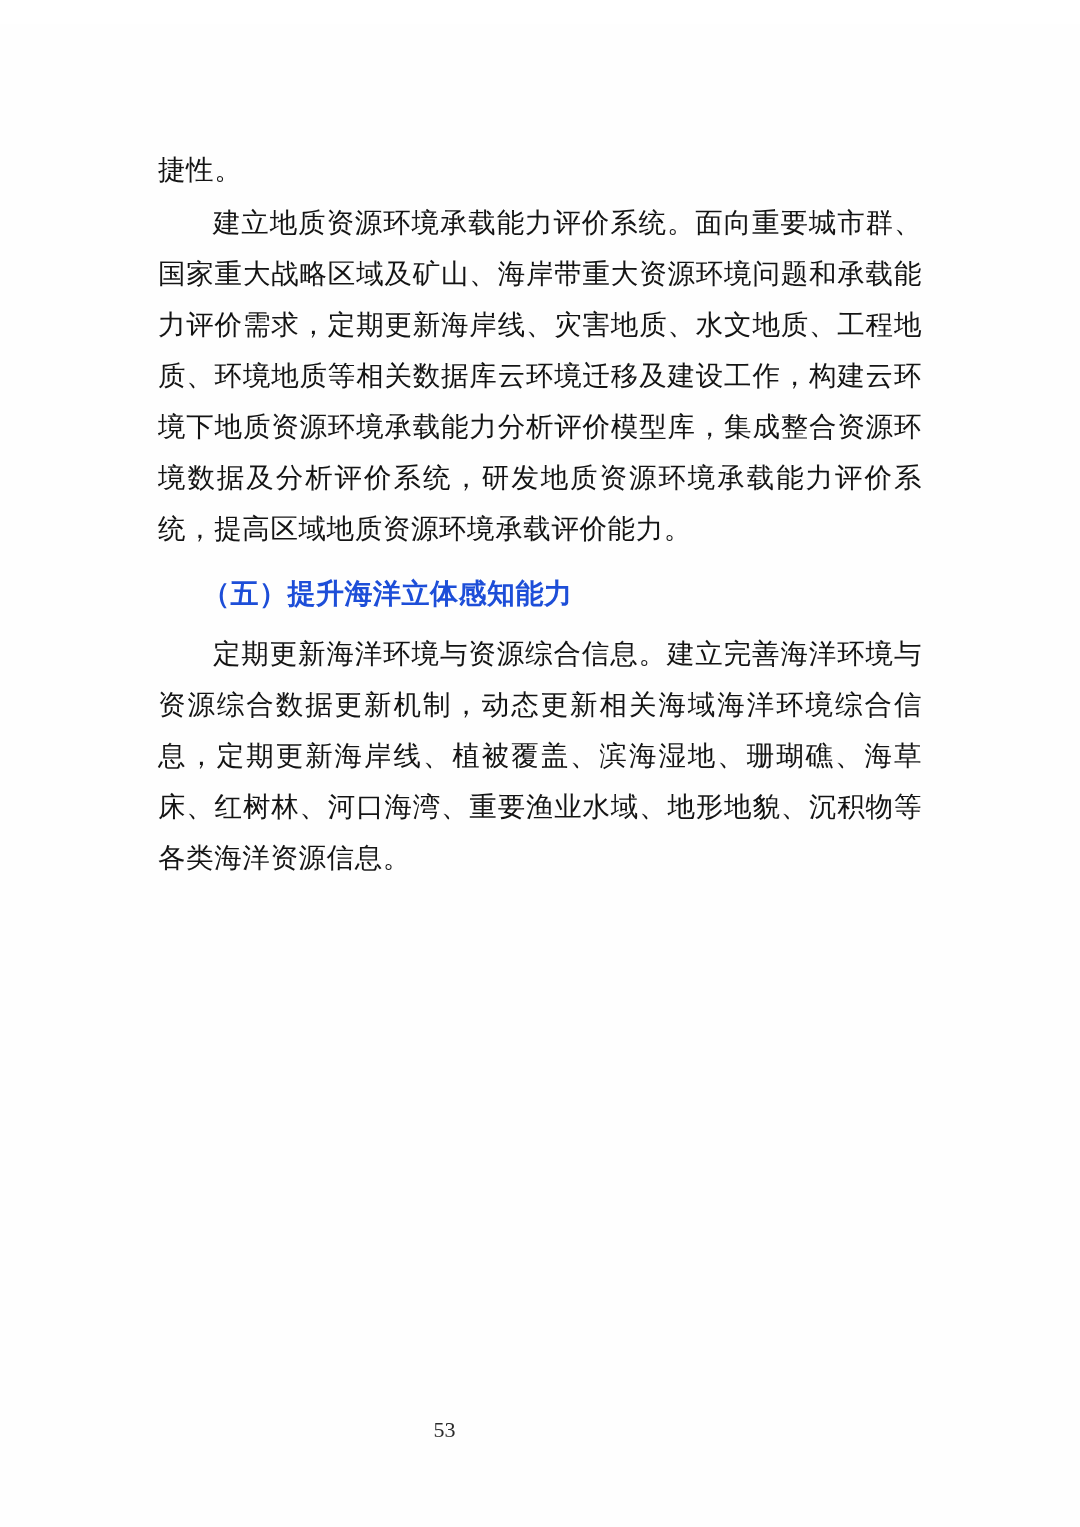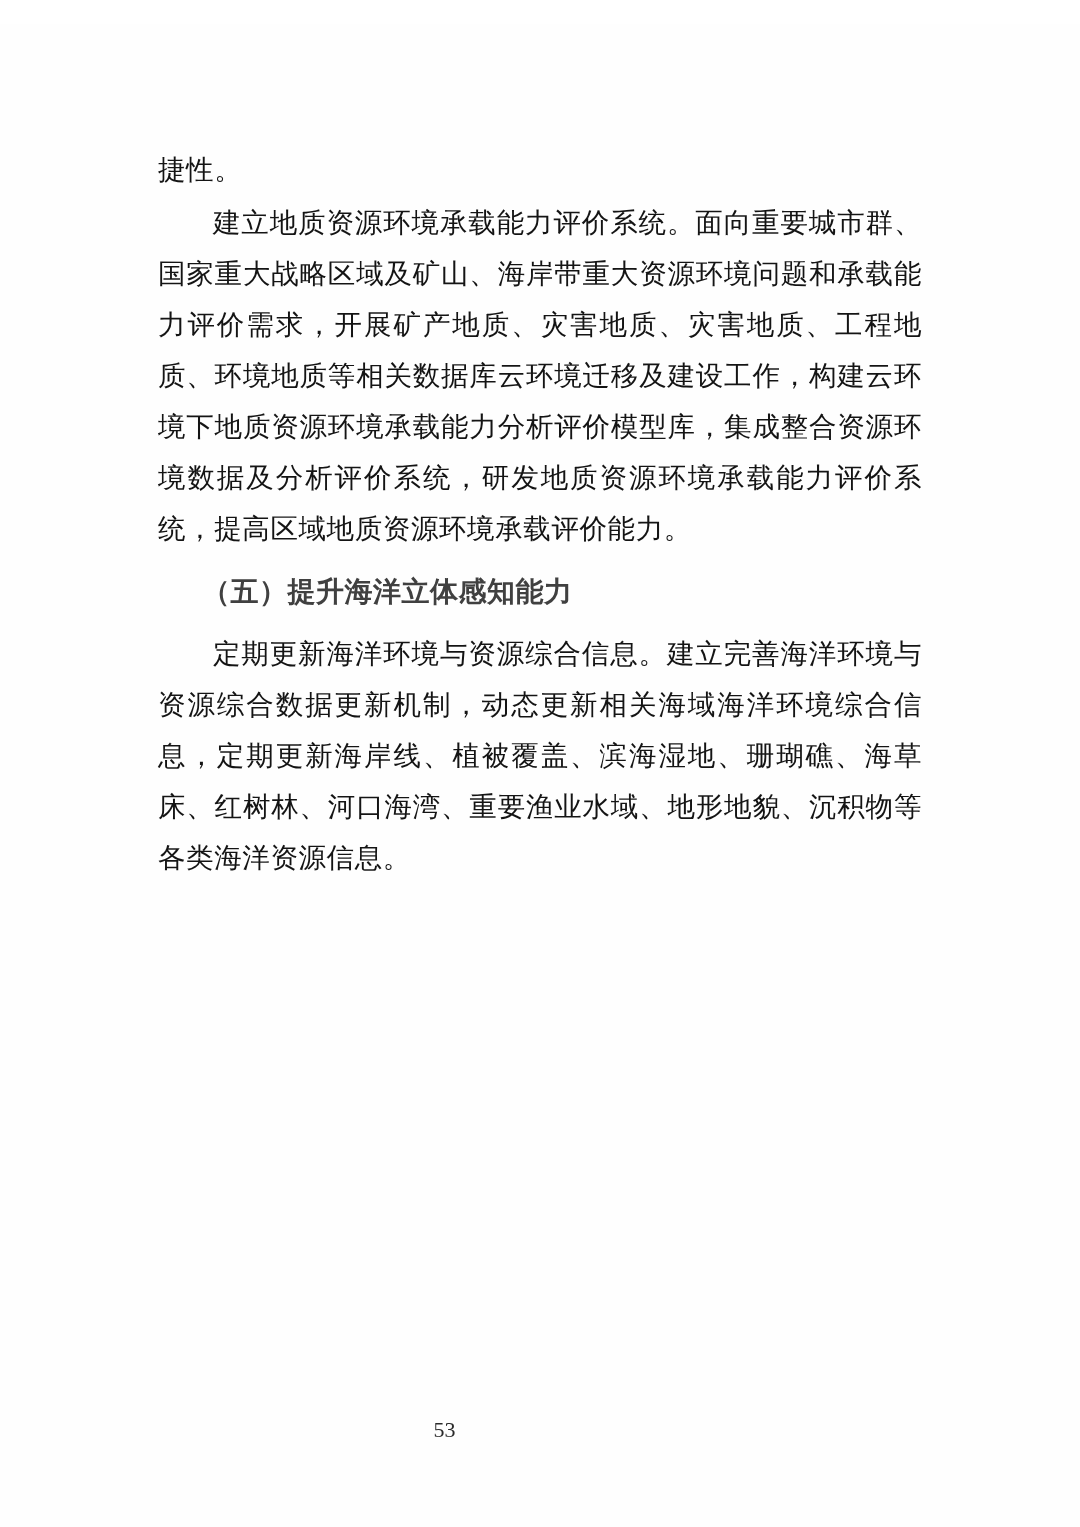--- a/index.html
+++ b/index.html
@@ -42,22 +42,22 @@
   }
   .para.indent {
     text-indent: 55px;
   }
   .heading {
     font-size: 28px;
     line-height: 52px;
     font-weight: bold;
     margin: 14px 0 8px 0;
     text-indent: 44px;
-    color: #404040;
-    font-family: Liberation Mono, monospace;
+    color: #1d4ed8;
+    font-family: Liberation Serif, serif;
     letter-spacing: 0.5px;
   }
   .page-number {
     position: absolute;
     left: 0;
     top: 1393px;
     width: 889px;
     text-align: center;
     font-size: 22px;
     color: #2a2a2a;
@@ -67,21 +67,21 @@
 </head>
 <body>
 
 <div class="page">
 
   <div class="content">
 
     <p class="para">捷性。</p>
 
 
-    <p class="para indent">建立地质资源环境承载能力评价系统。面向重要城市群、国家重大战略区域及矿山、海岸带重大资源环境问题和承载能力评价需求，开展矿产地质、灾害地质、灾害地质、工程地质、环境地质等相关数据库云环境迁移及建设工作，构建云环境下地质资源环境承载能力分析评价模型库，集成整合资源环境数据及分析评价系统，研发地质资源环境承载能力评价系统，提高区域地质资源环境承载评价能力。</p>
+    <p class="para indent">建立地质资源环境承载能力评价系统。面向重要城市群、国家重大战略区域及矿山、海岸带重大资源环境问题和承载能力评价需求，定期更新海岸线、灾害地质、水文地质、工程地质、环境地质等相关数据库云环境迁移及建设工作，构建云环境下地质资源环境承载能力分析评价模型库，集成整合资源环境数据及分析评价系统，研发地质资源环境承载能力评价系统，提高区域地质资源环境承载评价能力。</p>
 
     <h2 class="heading">（五）提升海洋立体感知能力</h2>
 
 
     <p class="para indent">定期更新海洋环境与资源综合信息。建立完善海洋环境与资源综合数据更新机制，动态更新相关海域海洋环境综合信息，定期更新海岸线、植被覆盖、滨海湿地、珊瑚礁、海草床、红树林、河口海湾、重要渔业水域、地形地貌、沉积物等各类海洋资源信息。</p>
 
   </div>
 
   <div class="page-number">53</div>
 

